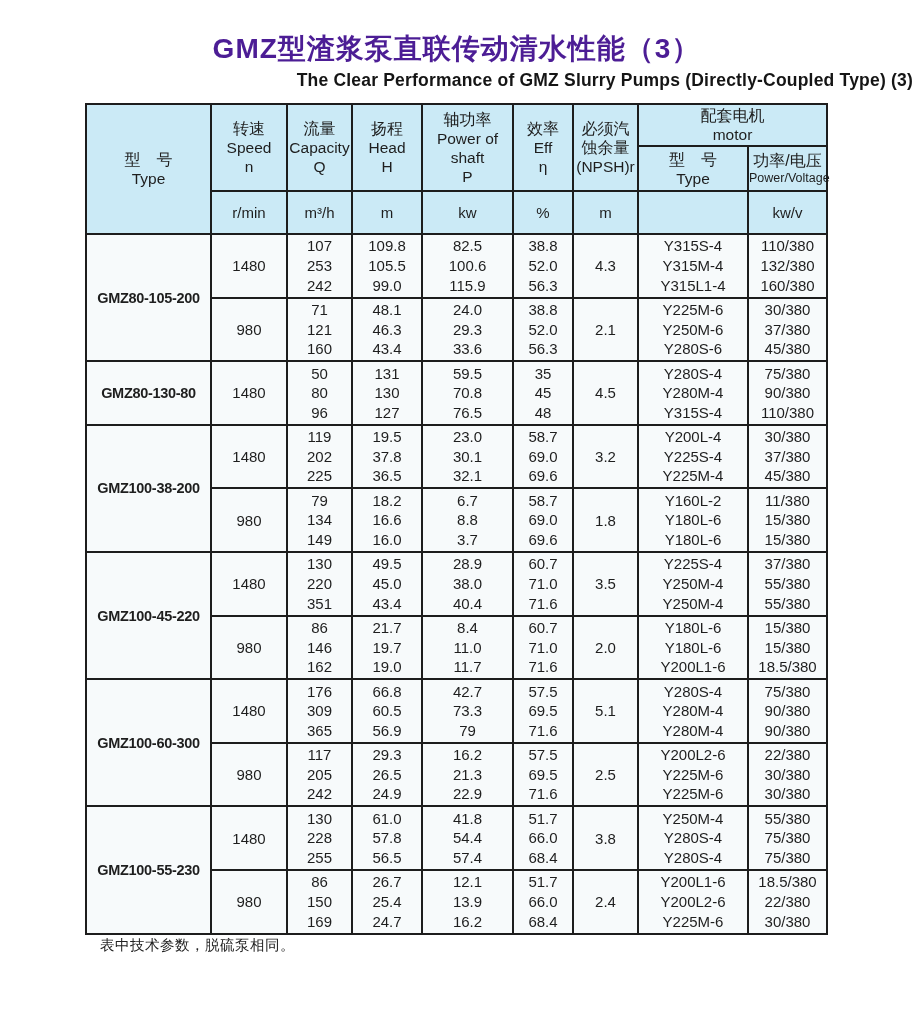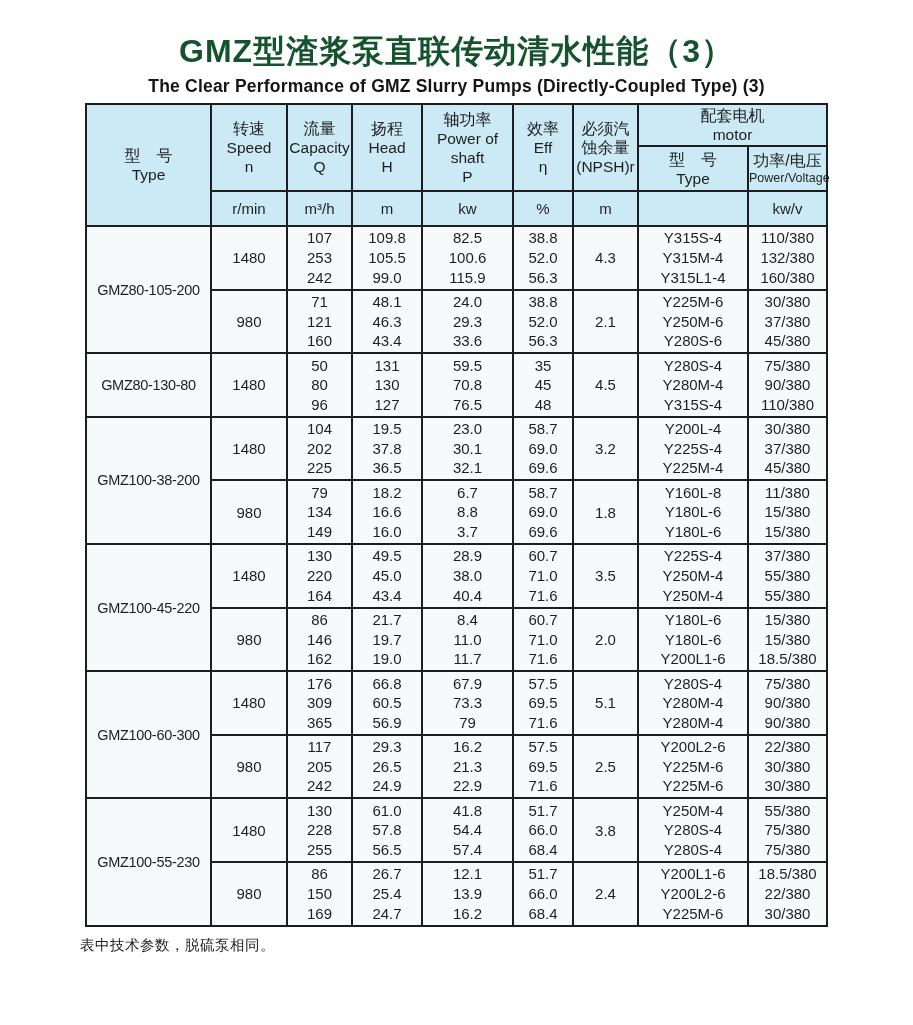--- a/index.html
+++ b/index.html
@@ -3,49 +3,49 @@
 <meta charset="utf-8">
 <style>
   html,body{margin:0;padding:0;}
   body{
     width:913px;height:1025px;background:#ffffff;position:relative;overflow:hidden;
     font-family:"Liberation Sans","DejaVu Sans",sans-serif;
     -webkit-font-smoothing:antialiased;
   }
   .title{
     margin:30px 0 2px 0;text-align:center;
-    color:#14532d;font-size:32px;font-weight:bold;letter-spacing:1px;
+    color:#4c1d95;font-size:28px;font-weight:bold;letter-spacing:1px;
   }
   .subtitle{
-    text-align:center;color:#151515;font-size:17.5px;font-weight:bold;letter-spacing:0.2px;
+    text-align:right;color:#151515;font-size:17.5px;font-weight:bold;letter-spacing:0.2px;
   }
   .perf-table{
     position:absolute;left:85px;top:103px;
     border-collapse:collapse;table-layout:fixed;width:741px;
   }
   .perf-table th,.perf-table td{
     border:2px solid #1d1d1d;padding:0;margin:0;
     text-align:center;vertical-align:middle;
     color:#1e1e1e;
   }
   .perf-table th{background:#cbeaf6;font-weight:normal;}
   .perf-table td{background:#f7fafb;}
   thead tr.hr1{height:42px;}
   thead tr.hr2{height:45px;}
-  thead tr.hr3{height:35px;}
+  thead tr.hr3{height:43px;}
   .hline{font-size:15.5px;line-height:19px;}
   .hline.cn{font-size:16px;}
   .small-en{font-size:12.5px;line-height:17px;}
   .unit-cell{font-size:15px;}
   tbody tr{height:63.6px;}
-  .type-cell{font-size:14.5px;letter-spacing:-0.3px;}
+  .type-cell{font-size:14.5px;letter-spacing:-0.3px;font-weight:bold;}
   .num-cell{font-size:15px;}
   .vcell .line{font-size:15px;line-height:19.6px;}
   .footnote{
-    position:absolute;left:80px;top:936px;
+    position:absolute;left:100px;top:936px;
     font-size:14.5px;color:#222;letter-spacing:0.5px;
   }
 </style>
 </head>
 <body>
 
 <div class="title">GMZ型渣浆泵直联传动清水性能（3）</div>
 <div class="subtitle">The Clear Performance of GMZ Slurry Pumps (Directly-Coupled Type) (3)</div>
 
 <table class="perf-table">
@@ -225,21 +225,21 @@
         <td class="vcell">
           <div class="line">75/380</div>
           <div class="line">90/380</div>
           <div class="line">110/380</div>
         </td>
       </tr>
       <tr>
         <td class="type-cell" rowspan="2">GMZ100-38-200</td>
         <td class="num-cell">1480</td>
         <td class="vcell">
-          <div class="line">104</div>
+          <div class="line">119</div>
           <div class="line">202</div>
           <div class="line">225</div>
         </td>
         <td class="vcell">
           <div class="line">19.5</div>
           <div class="line">37.8</div>
           <div class="line">36.5</div>
         </td>
         <td class="vcell">
           <div class="line">23.0</div>
@@ -280,37 +280,37 @@
           <div class="line">8.8</div>
           <div class="line">3.7</div>
         </td>
         <td class="vcell">
           <div class="line">58.7</div>
           <div class="line">69.0</div>
           <div class="line">69.6</div>
         </td>
         <td class="num-cell">1.8</td>
         <td class="vcell">
-          <div class="line">Y160L-8</div>
+          <div class="line">Y160L-2</div>
           <div class="line">Y180L-6</div>
           <div class="line">Y180L-6</div>
         </td>
         <td class="vcell">
           <div class="line">11/380</div>
           <div class="line">15/380</div>
           <div class="line">15/380</div>
         </td>
       </tr>
       <tr>
         <td class="type-cell" rowspan="2">GMZ100-45-220</td>
         <td class="num-cell">1480</td>
         <td class="vcell">
           <div class="line">130</div>
           <div class="line">220</div>
-          <div class="line">164</div>
+          <div class="line">351</div>
         </td>
         <td class="vcell">
           <div class="line">49.5</div>
           <div class="line">45.0</div>
           <div class="line">43.4</div>
         </td>
         <td class="vcell">
           <div class="line">28.9</div>
           <div class="line">38.0</div>
           <div class="line">40.4</div>
@@ -373,21 +373,21 @@
           <div class="line">176</div>
           <div class="line">309</div>
           <div class="line">365</div>
         </td>
         <td class="vcell">
           <div class="line">66.8</div>
           <div class="line">60.5</div>
           <div class="line">56.9</div>
         </td>
         <td class="vcell">
-          <div class="line">67.9</div>
+          <div class="line">42.7</div>
           <div class="line">73.3</div>
           <div class="line">79</div>
         </td>
         <td class="vcell">
           <div class="line">57.5</div>
           <div class="line">69.5</div>
           <div class="line">71.6</div>
         </td>
         <td class="num-cell">5.1</td>
         <td class="vcell">

